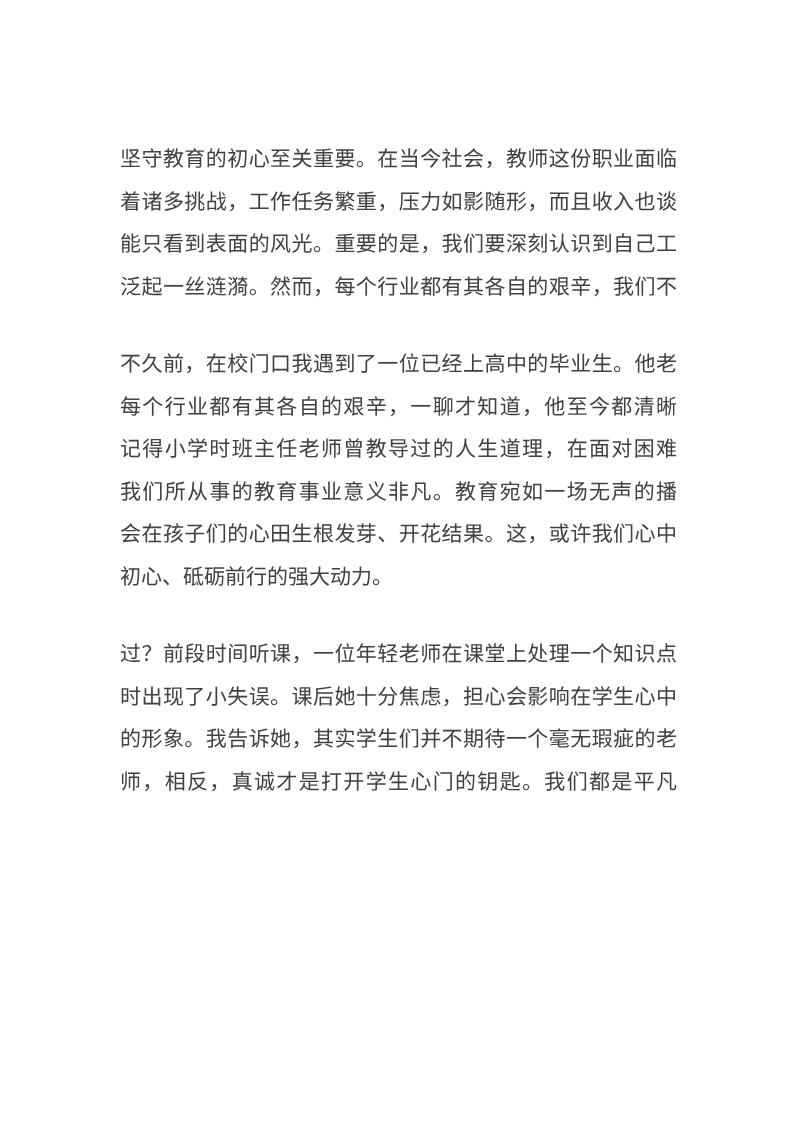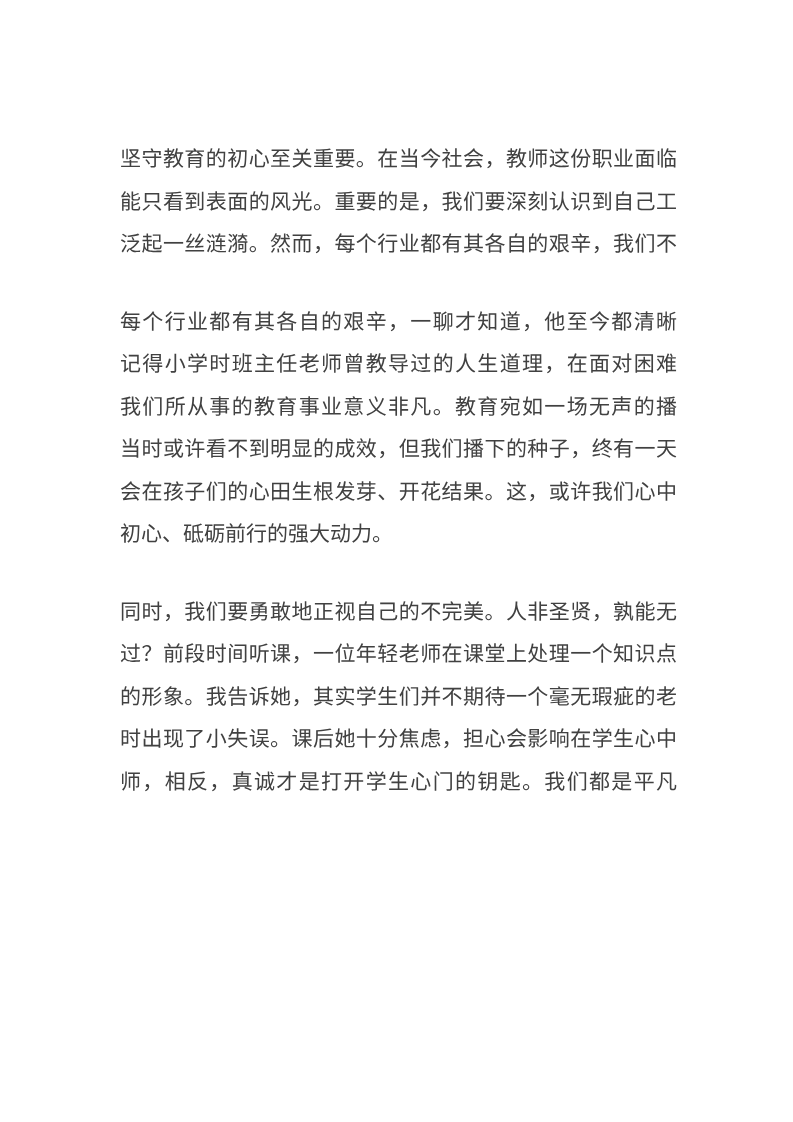--- a/index.html
+++ b/index.html
@@ -46,35 +46,35 @@
   }
 </style>
 </head>
 <body>
 
 <div class="page">
   <div class="text-column">
 
     <div class="paragraph">
       <div class="line">坚守教育的初心至关重要。在当今社会，教师这份职业面临</div>
+      <div class="line">着诸多挑战，工作任务繁重，压力如影随形，而且收入也谈</div>
       <div class="line">能只看到表面的风光。重要的是，我们要深刻认识到自己工</div>
       <div class="line">泛起一丝涟漪。然而，每个行业都有其各自的艰辛，我们不</div>
     </div>
 
     <div class="paragraph">
+      <div class="line">不久前，在校门口我遇到了一位已经上高中的毕业生。他老</div>
       <div class="line">每个行业都有其各自的艰辛，一聊才知道，他至今都清晰</div>
       <div class="line">记得小学时班主任老师曾教导过的人生道理，在面对困难时，</div>
       <div class="line">我们所从事的教育事业意义非凡。教育宛如一场无声的播种，</div>
-      <div class="line">当时或许看不到明显的成效，但我们播下的种子，终有一天</div>
       <div class="line">会在孩子们的心田生根发芽、开花结果。这，或许我们心中会</div>
       <div class="line para-end">初心、砥砺前行的强大动力。</div>
     </div>
 
     <div class="paragraph">
-      <div class="line">同时，我们要勇敢地正视自己的不完美。人非圣贤，孰能无</div>
       <div class="line">过？前段时间听课，一位年轻老师在课堂上处理一个知识点</div>
+      <div class="line">时出现了小失误。课后她十分焦虑，担心会影响在学生心中</div>
       <div class="line">的形象。我告诉她，其实学生们并不期待一个毫无瑕疵的老</div>
-      <div class="line">时出现了小失误。课后她十分焦虑，担心会影响在学生心中</div>
       <div class="line">师，相反，真诚才是打开学生心门的钥匙。我们都是平凡人，</div>
     </div>
 
   </div>
 </div>
 
 </body></html>

